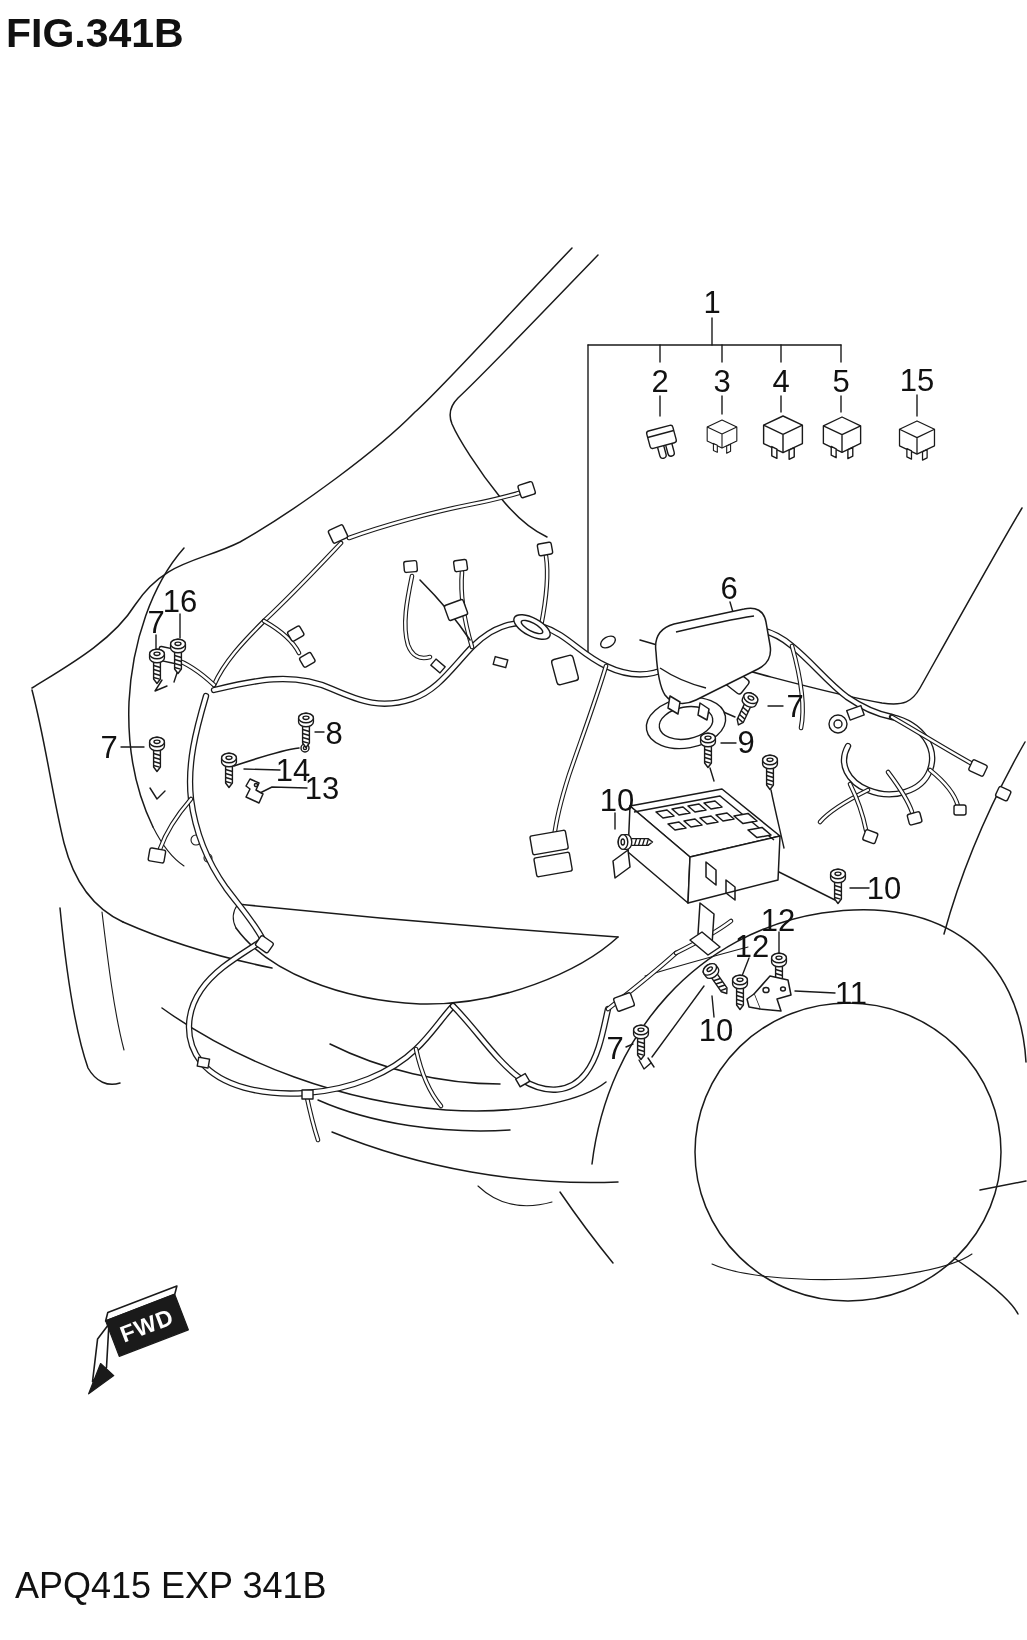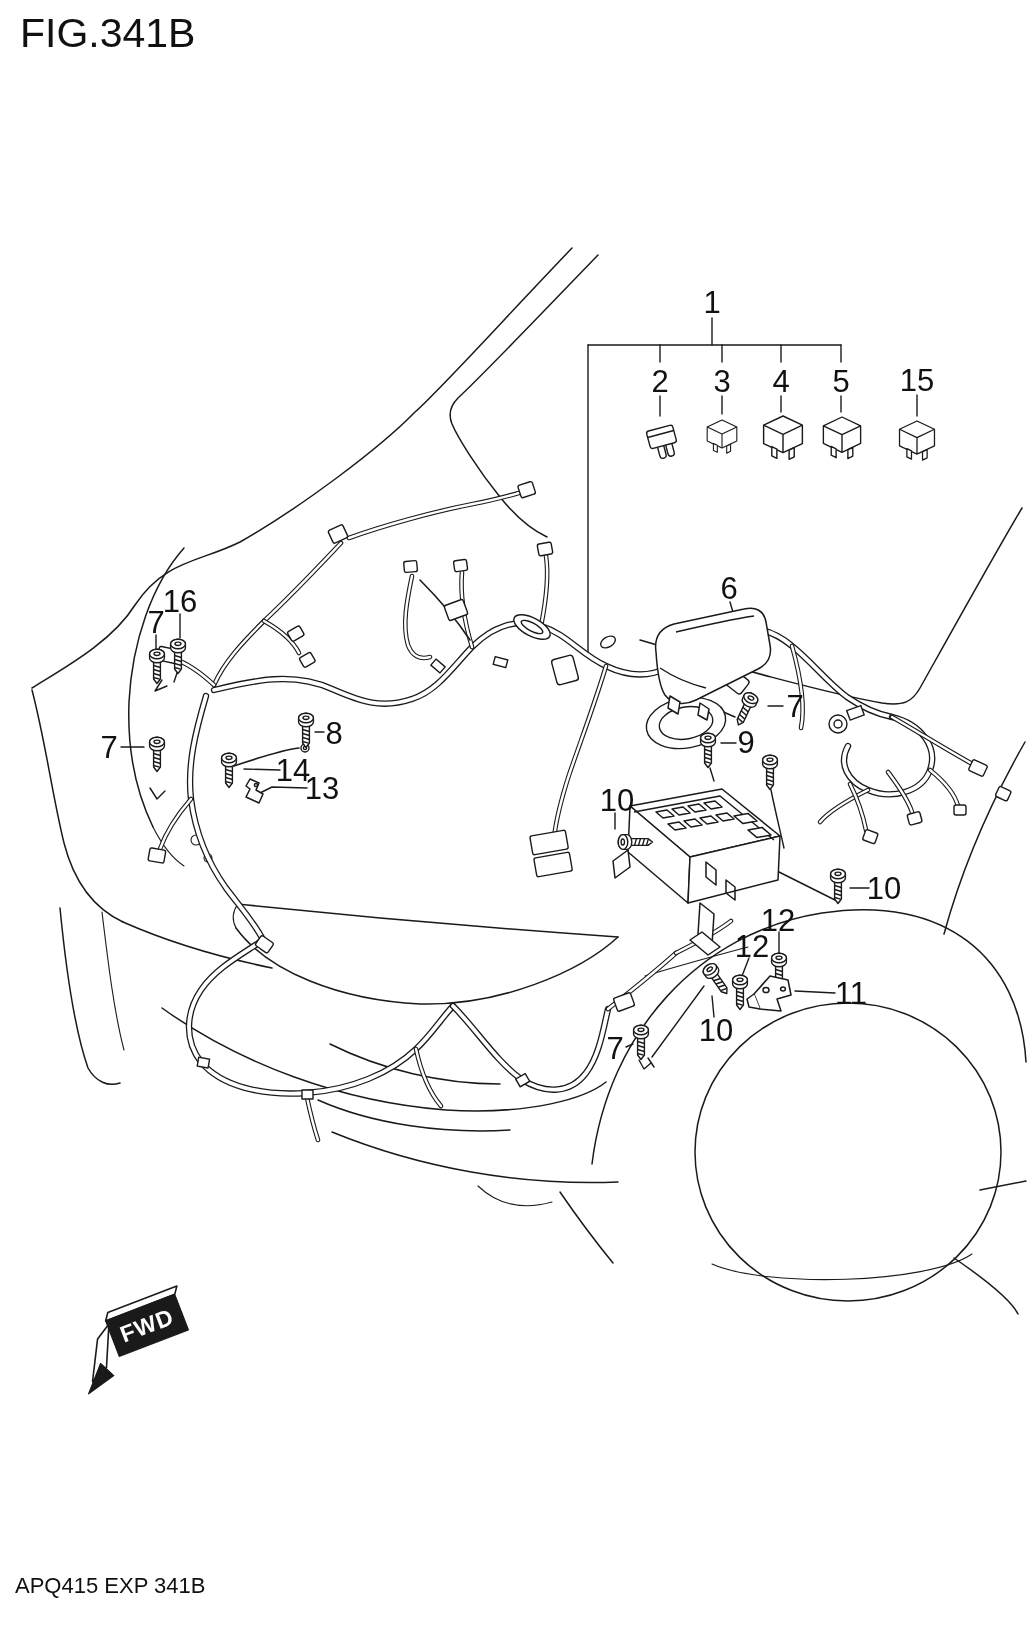--- a/index.html
+++ b/index.html
@@ -1,19 +1,19 @@
 <!DOCTYPE html>
 <html><head>
 <meta charset="utf-8">
 <style>
   html,body{margin:0;padding:0;background:#fff;}
   #page{position:relative;width:1027px;height:1640px;background:#fff;overflow:hidden;
         font-family:"Liberation Sans",sans-serif;color:#111;}
-  #fig-title{position:absolute;left:20px;top:10px;font-size:41px;font-weight:400;letter-spacing:0;color:#111;}
-  #footer{position:absolute;left:15px;top:1568px;font-size:22px;line-height:36px;color:#111;}
+  #fig-title{position:absolute;left:6px;top:10px;font-size:41px;font-weight:700;letter-spacing:0;color:#111;}
+  #footer{position:absolute;left:15px;top:1568px;font-size:36px;line-height:36px;color:#111;}
   svg{position:absolute;left:0;top:0;}
   .car{fill:none;stroke:#1a1a1a;stroke-width:1.5;stroke-linecap:round;stroke-linejoin:round}
   .thin{stroke-width:1.1}
   .leader{fill:none;stroke:#1a1a1a;stroke-width:1.4;stroke-linecap:round;stroke-linejoin:round}
   .tube{fill:none;stroke:#1a1a1a;stroke-width:6.4;stroke-linecap:round;stroke-linejoin:round}
   .tube.sm{stroke-width:4.6}
   .tube-in{fill:none;stroke:#fff;stroke-width:3.8;stroke-linecap:round;stroke-linejoin:round}
   .tube-in.sm{stroke-width:2.4}
   .wire{fill:none;stroke:#1a1a1a;stroke-width:1.6;stroke-linecap:round}
   .conn{fill:#fff;stroke:#1a1a1a;stroke-width:1.4;stroke-linejoin:round}

